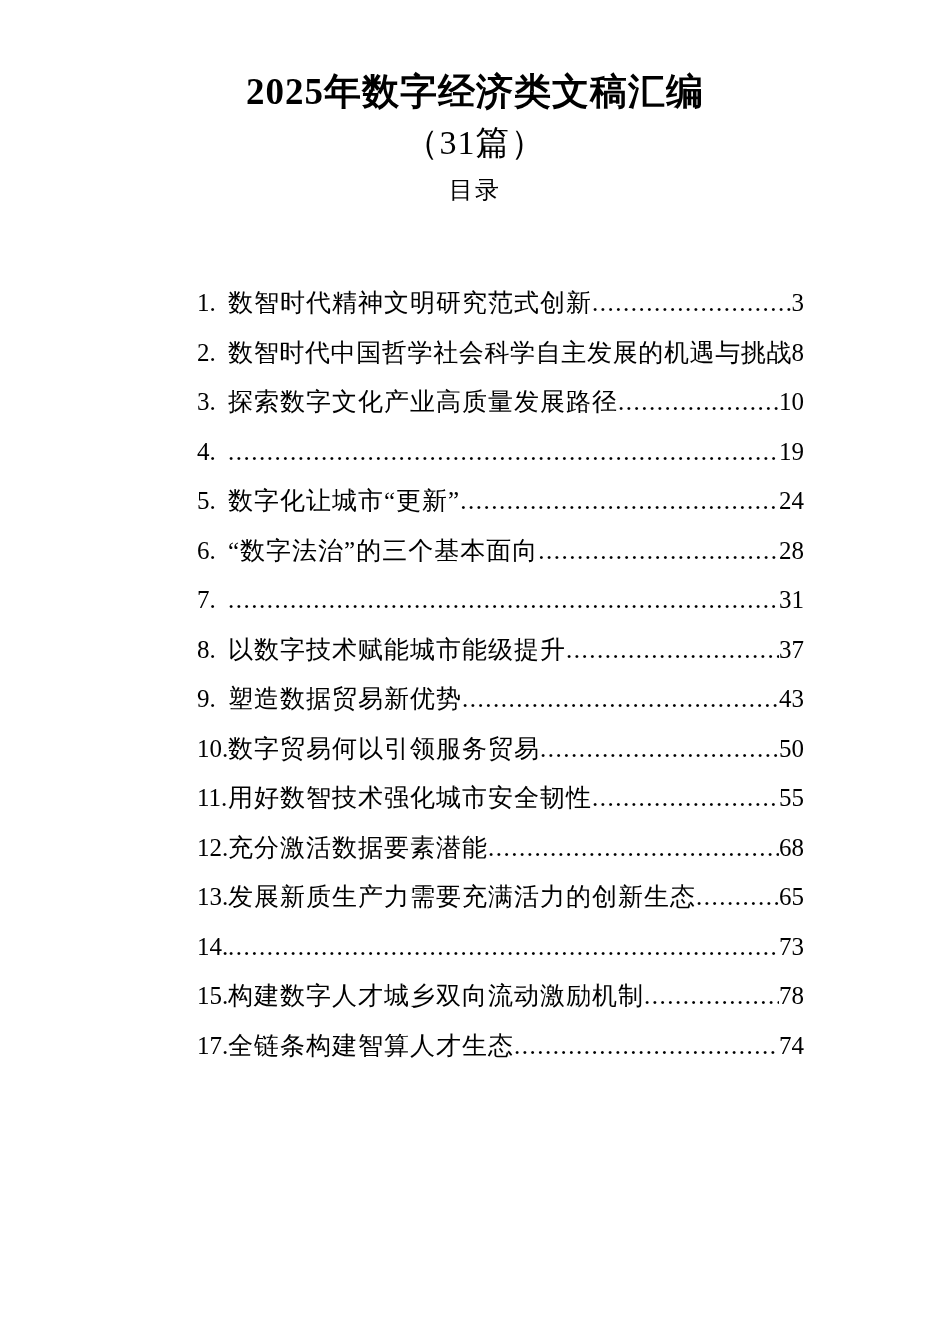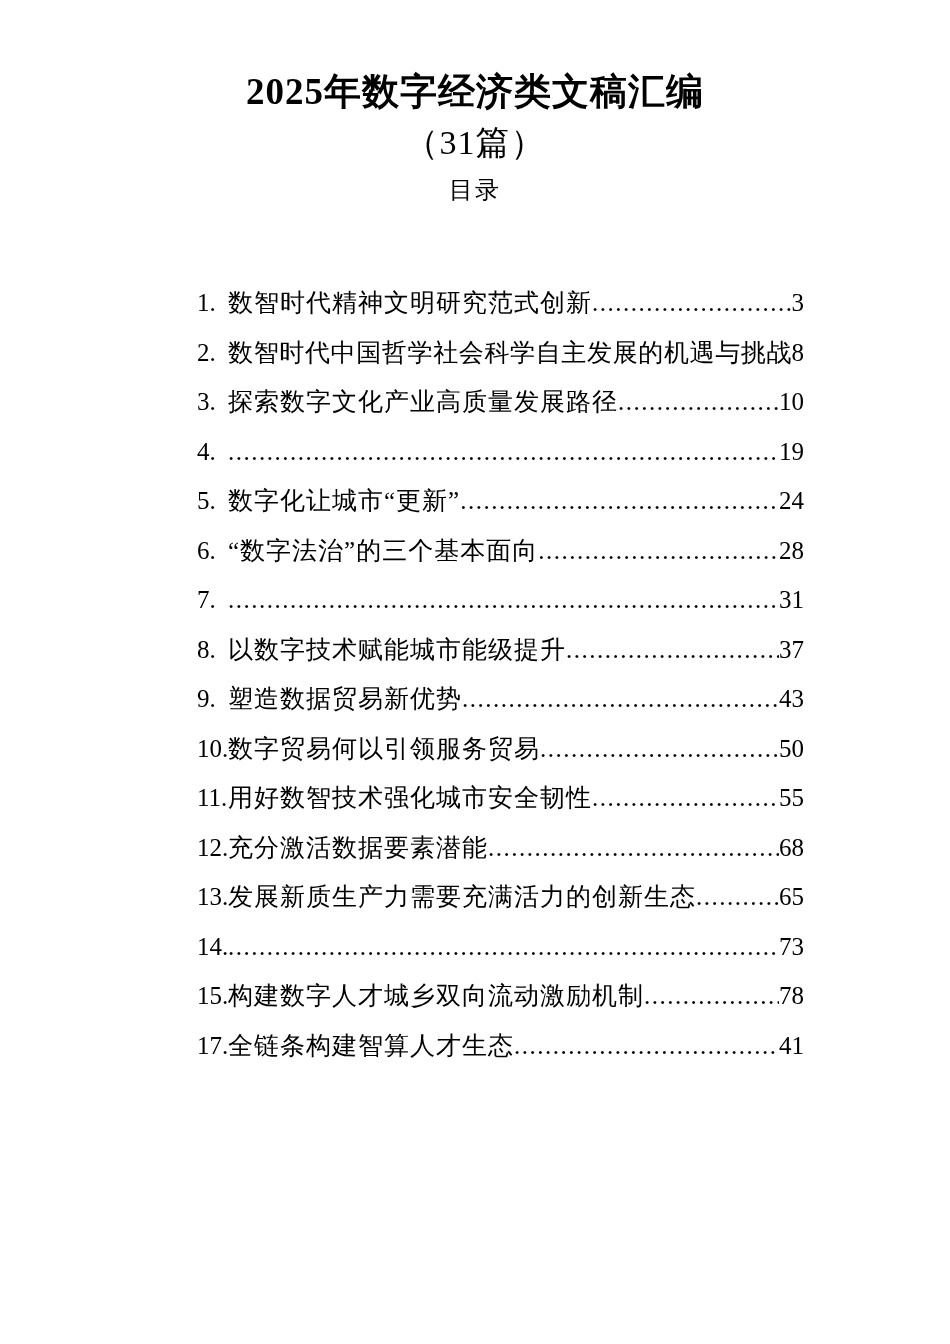--- a/index.html
+++ b/index.html
@@ -186,16 +186,16 @@
       <div class="toc-row">
     <span class="toc-num">15.</span>
     <span class="toc-title">构建数字人才城乡双向流动激励机制</span>
     <span class="toc-dots"></span>
     <span class="toc-page">78</span>
   </div>
       <div class="toc-row">
     <span class="toc-num">17.</span>
     <span class="toc-title">全链条构建智算人才生态</span>
     <span class="toc-dots"></span>
-    <span class="toc-page">41</span>
+    <span class="toc-page">74</span>
   </div>
     </main>
 </div>
 
 </body></html>

